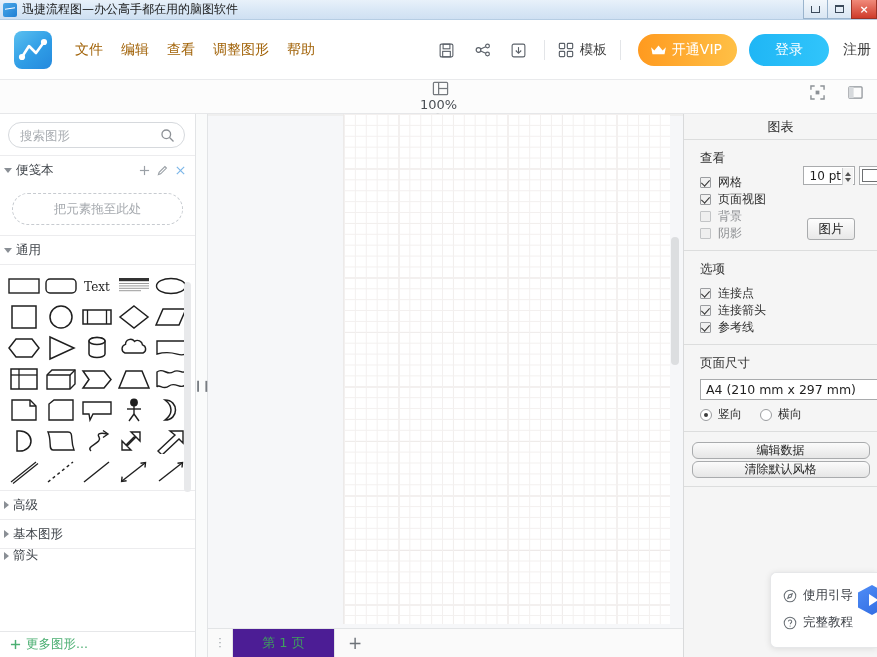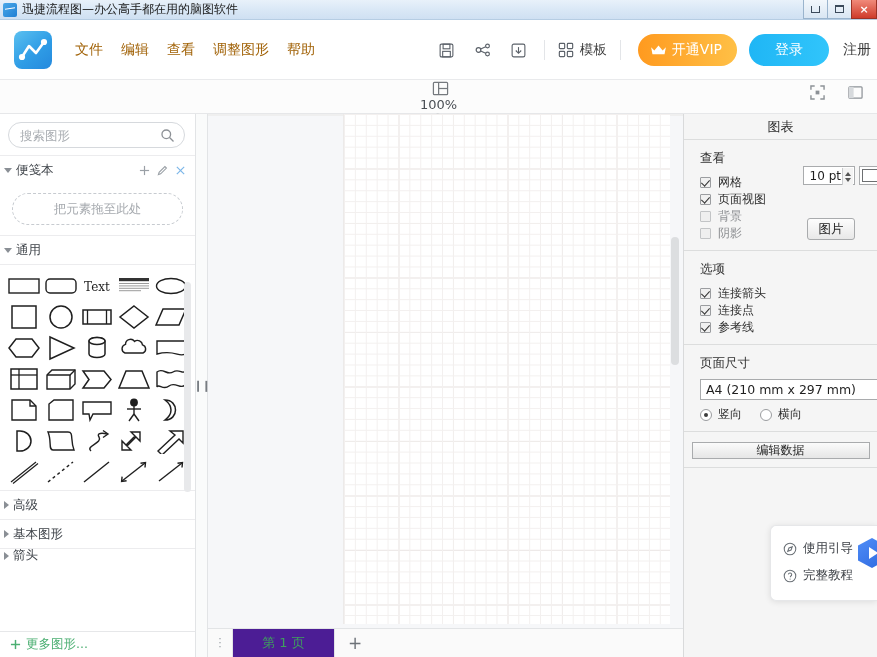--- a/index.html
+++ b/index.html
@@ -248,30 +248,30 @@
   .rad {
     width: 12px; height: 12px; border-radius: 50%; border: 1px solid #9b9da0;
     background: #fff; position: relative; flex: none;
   }
   .rad.on::after {
     content: ""; position: absolute; left: 3px; top: 3px; width: 4px; height: 4px;
     border-radius: 50%; background: #3c3c3c;
   }
   .rp-btn {
     margin: 0 auto; width: 178px; height: 17px;
-    border: 1px solid #a9abad; border-radius: 0;
+    border: 1px solid #a9abad; border-radius: 6px;
     background: linear-gradient(to bottom,#fbfbfb,#e6e6e6);
     display: flex; align-items: center; justify-content: center;
     font-size: 12px; color: #1f1f1f;
   }
   .rp-btn + .rp-btn { margin-top: 2px; }
 
   
   .help-card {
-    position: absolute; right: 0px; top: 525px; width: 107px; height: 76px;
+    position: absolute; right: 0px; top: 572px; width: 107px; height: 76px;
     background: #fff; border: 1px solid #e6e7e9; border-right: 0;
     border-radius: 6px 0 0 6px; box-shadow: 0 1px 6px rgba(0,0,0,.10);
     padding: 9px 0 0 12px;
   }
   .help-row { display: flex; align-items: center; gap: 6px; height: 27px; font-size: 12.5px; color: #3d4147; }
   .video-badge {
     position: absolute; right: -9px; top: 12px; width: 28px; height: 30px;
     background: linear-gradient(145deg,#4f8df7,#2f6ae0);
     clip-path: polygon(50% 0, 100% 25%, 100% 75%, 50% 100%, 0 75%, 0 25%);
     display: flex; align-items: center; justify-content: center;
@@ -838,25 +838,25 @@
     <div class="swatch"></div>
     <div class="img-btn">
       <span>图片</span>
     </div>
   </div>
 
   <div class="rp-sec">
     <div class="rp-h">选项</div>
     <div class="rp-row">
       <span class="cb checked"></span>
-      <span class="rp-lbl">连接箭头</span>
+      <span class="rp-lbl">连接点</span>
     </div>
     <div class="rp-row">
       <span class="cb checked"></span>
-      <span class="rp-lbl">连接点</span>
+      <span class="rp-lbl">连接箭头</span>
     </div>
     <div class="rp-row">
       <span class="cb checked"></span>
       <span class="rp-lbl">参考线</span>
     </div>
   </div>
 
   <div class="rp-sec">
     <div class="rp-h">页面尺寸</div>
     <div class="sel-box">
@@ -866,20 +866,23 @@
       <span class="rad on"></span>
       <span class="rp-lbl">竖向</span>
       <span class="rad" style="margin-left:12px"></span>
       <span class="rp-lbl">横向</span>
     </div>
   </div>
 
   <div class="rp-sec">
     <div class="rp-btn">
       <span>编辑数据</span>
+    </div>
+    <div class="rp-btn">
+      <span>清除默认风格</span>
     </div>
   </div>
 </div>
 
 <div class="help-card">
   <div class="help-row">
     <span>
       <svg width="14" height="14" viewBox="0 0 16 16" fill="none" stroke="#6b7177" stroke-width="1.2">
         <circle cx="8" cy="8" r="6.6"></circle>
         <path d="M10.6 5.4 L6.8 6.8 L5.4 10.6 L9.2 9.2 Z"></path>

